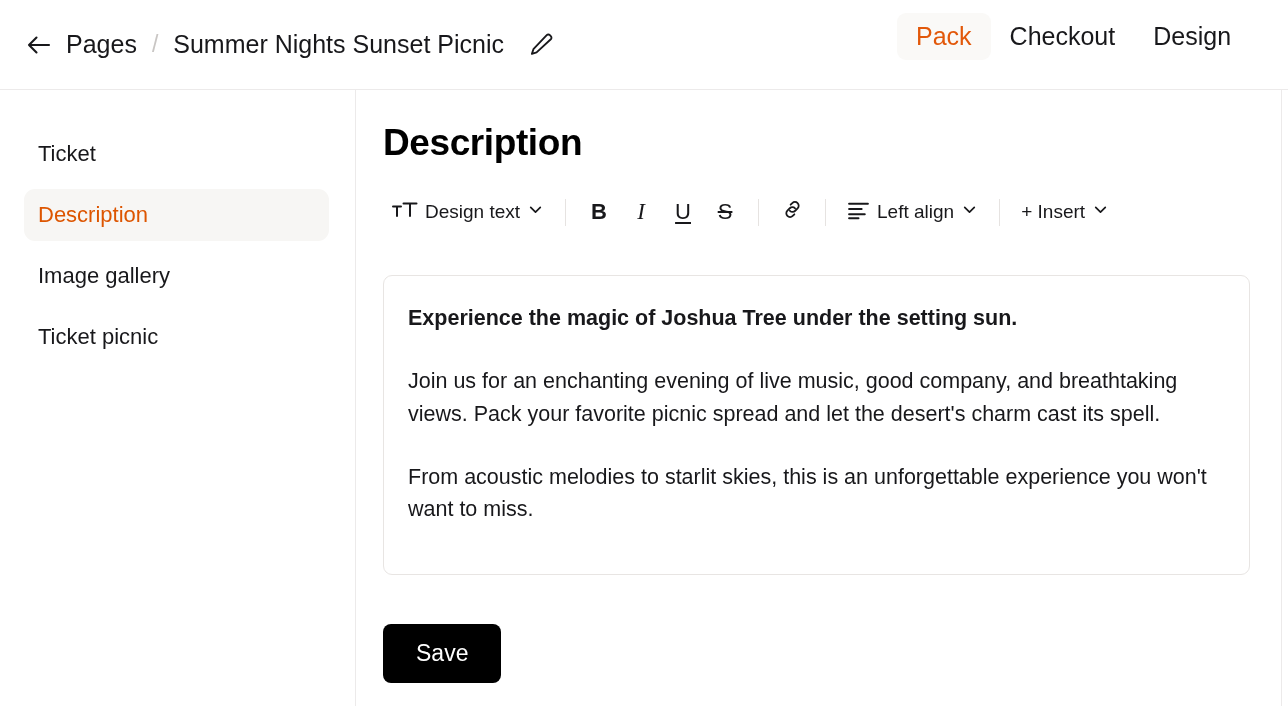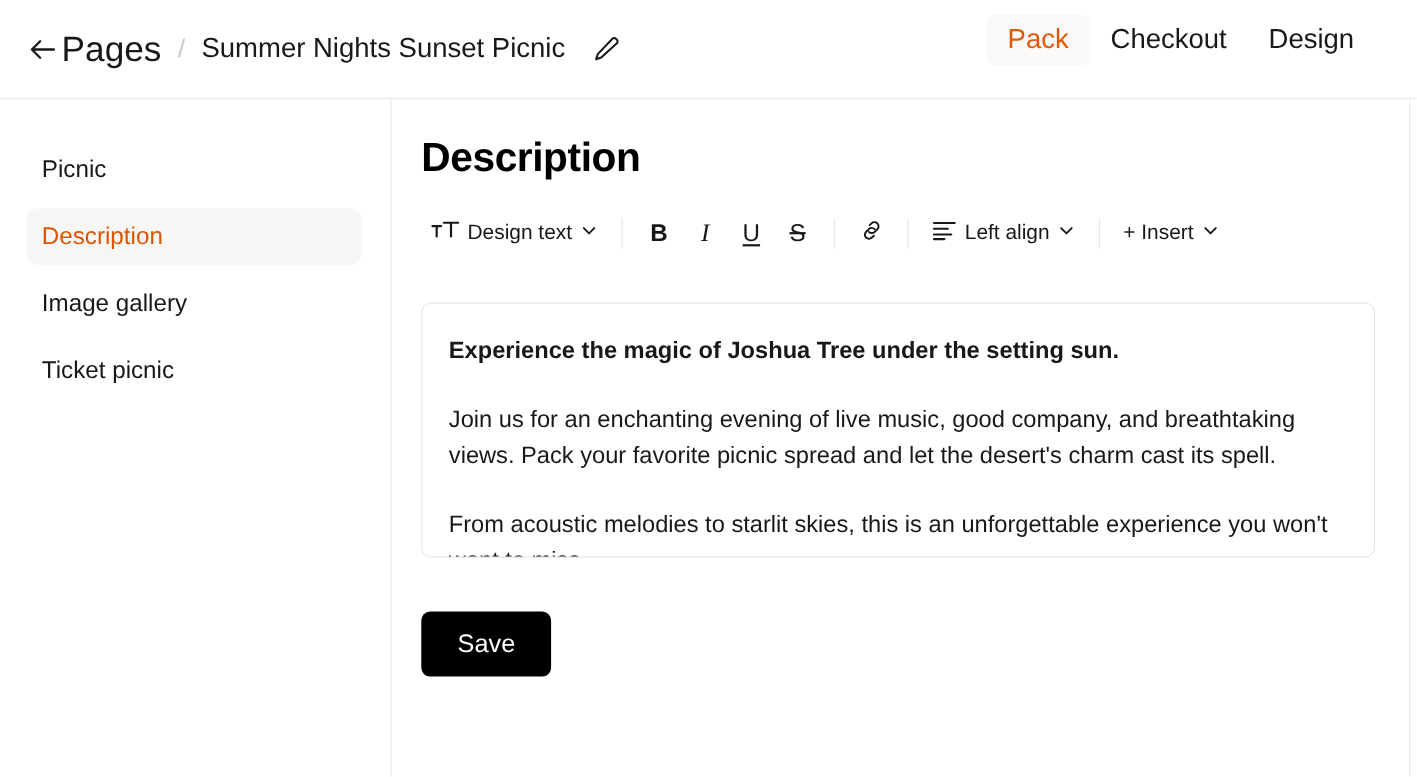--- a/index.html
+++ b/index.html
@@ -39,22 +39,23 @@
     width: 34px;
     height: 34px;
     display: flex;
     align-items: center;
     justify-content: center;
     cursor: pointer;
     flex: none;
   }
 
   .crumb-pages {
-    font-size: 32px;
-    color: #18181b;
+    font-size: 25px;
+    color: #18181b;
+    margin-left: 10px;
     cursor: pointer;
     white-space: nowrap;
   }
 
   .crumb-sep {
     font-size: 23px;
     color: #c9c6c4;
     margin: 0 15px;
     user-select: none;
   }
@@ -185,21 +186,21 @@
   .tb-strike { text-decoration: line-through; font-size: 22px; }
 
   .chev { flex: none; }
 
   
   .editor {
     border: 1px solid #e8e5e3;
     border-radius: 9px;
     padding: 26px 24px 24px 12px;
     background: #ffffff;
-    height: 232px;
+    height: 300px;
     overflow: hidden;
     margin-top: 43px;
   }
 
   .editor p {
     font-size: 21.5px;
     line-height: 1.5;
     color: #18181b;
     padding: 0 0 0 12px;
   }
@@ -270,21 +271,21 @@
   <div class="top-tabs">
     <div class="top-tab active">Pack</div>
     <div class="top-tab">Checkout</div>
     <div class="top-tab">Design</div>
   </div>
 </div>
 
 <div class="main">
 
   <div class="sidebar">
-    <div class="nav-item">Picnic</div>
+    <div class="nav-item">Ticket</div>
     <div class="nav-item active">Description</div>
     <div class="nav-item">Image gallery</div>
     <div class="nav-item">Ticket picnic</div>
   </div>
 
   <div class="content">
 
     <div class="page-title">Description</div>
 
     <div class="toolbar">

